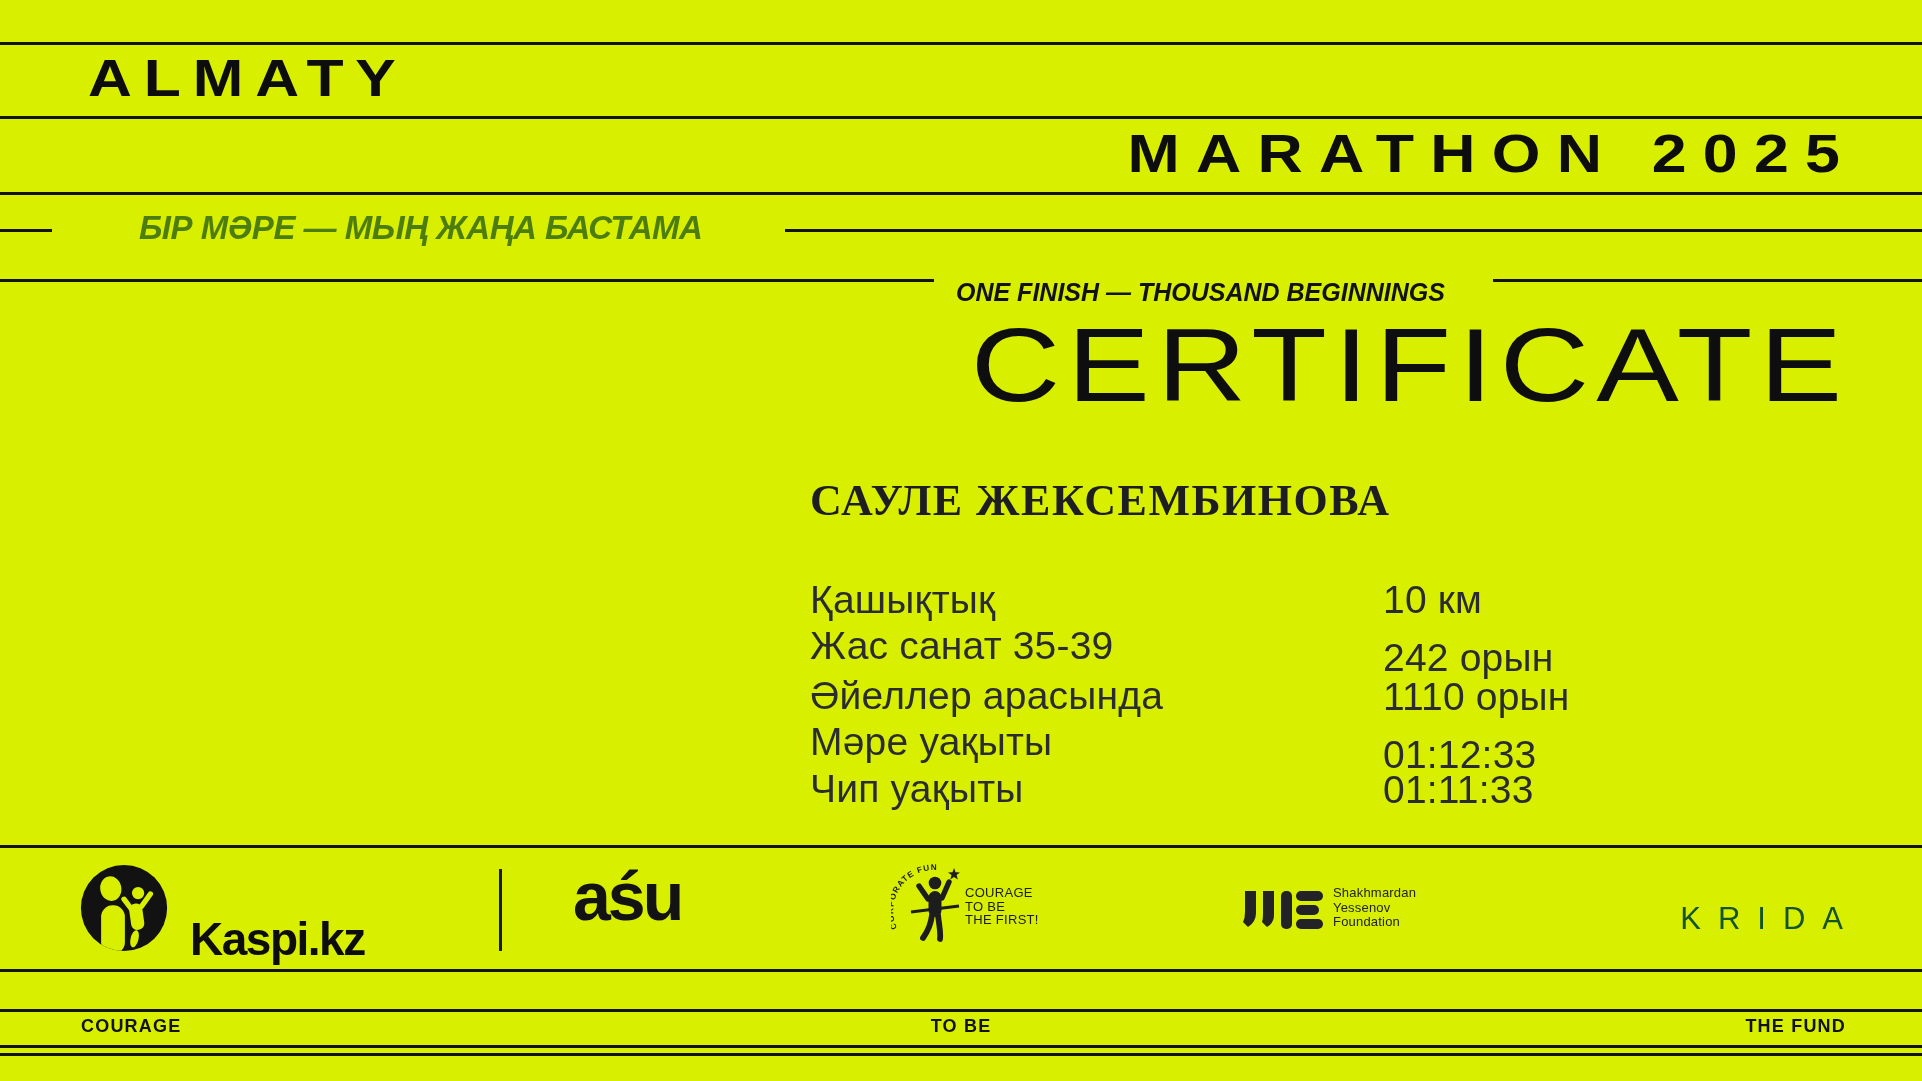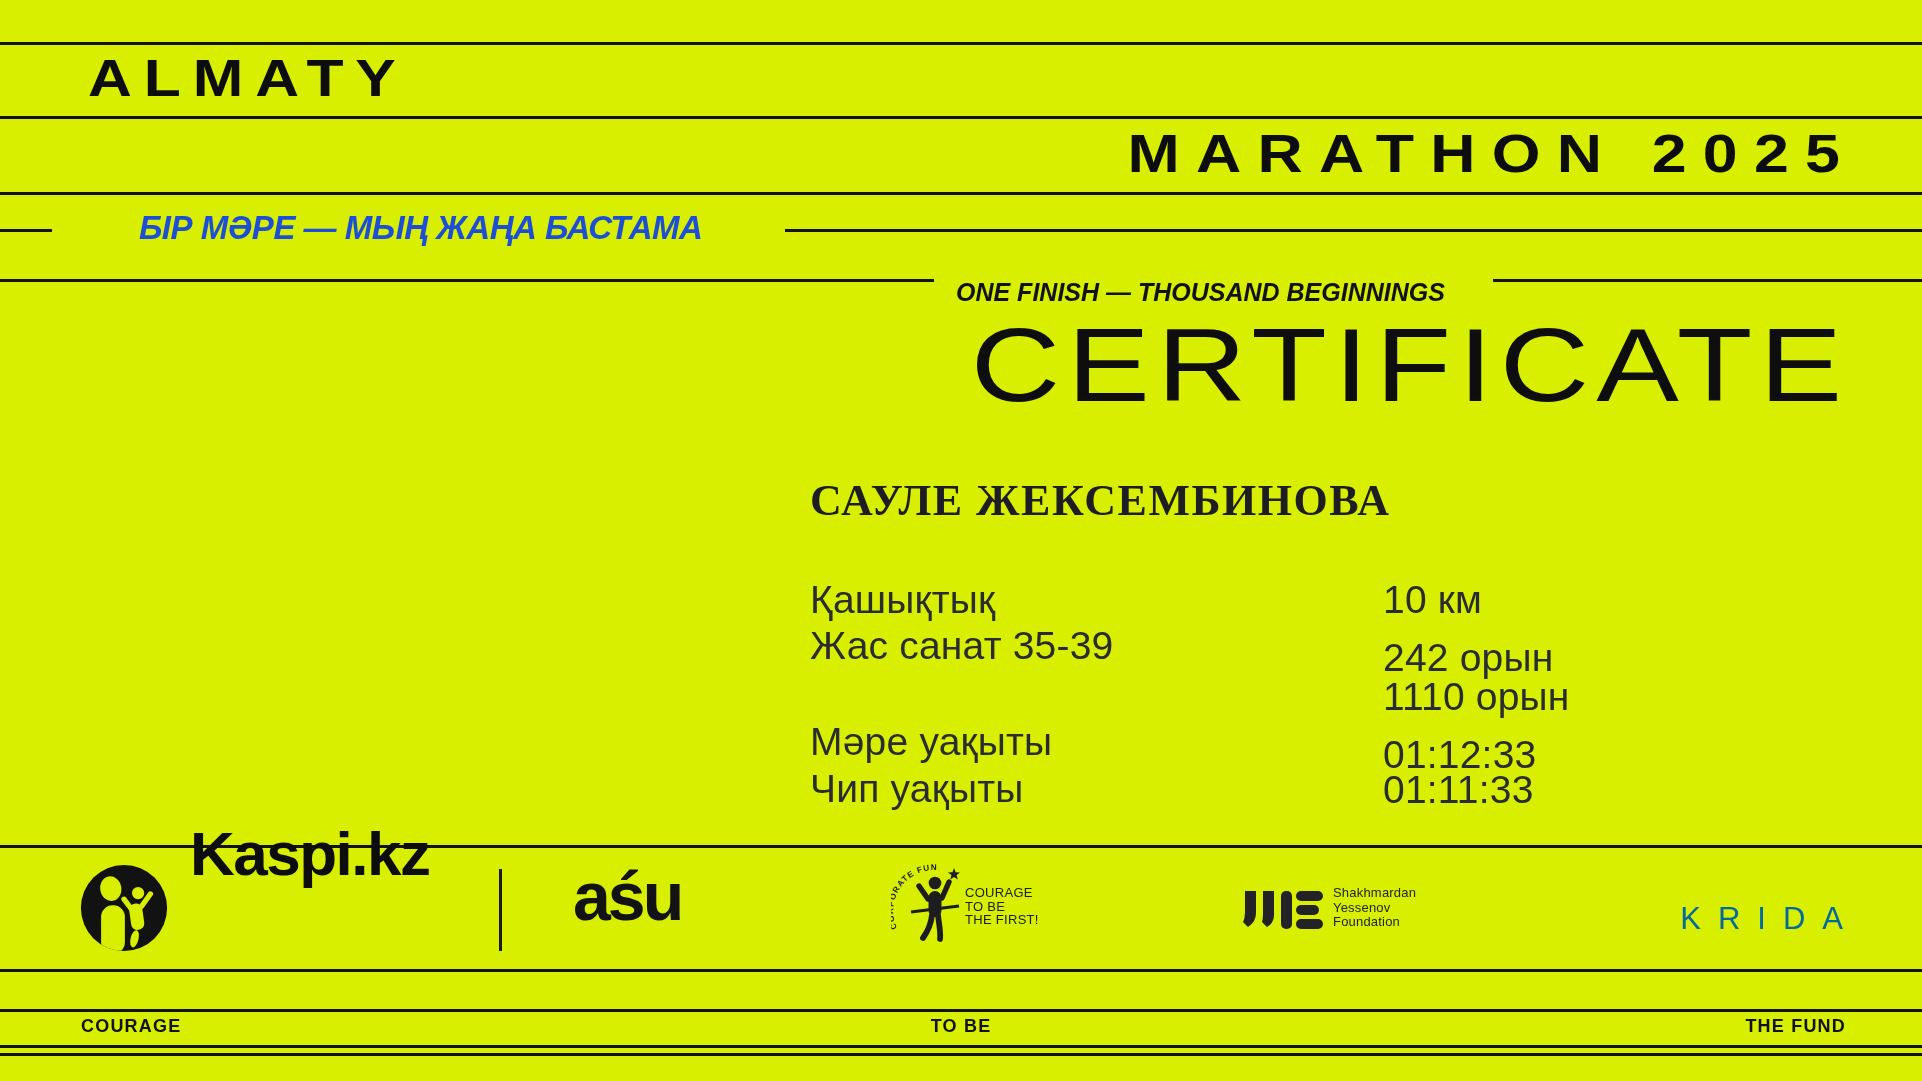--- a/index.html
+++ b/index.html
@@ -18,21 +18,21 @@
     font-size:51px; font-weight:700; letter-spacing:10px; line-height:1;
     color:#0d0d0d; transform:scaleX(1.19); transform-origin:left top; white-space:nowrap;
   }
   .title{
     position:absolute; right:66px; top:126px; margin:0;
     font-size:54px; font-weight:700; letter-spacing:14px; line-height:1;
     color:#0d0d0d; transform:scaleX(1.16); transform-origin:right top; white-space:nowrap;
   }
   .tag-kk{
     position:absolute; left:139px; top:211px; font-size:33px; font-weight:700; font-style:italic;
-    letter-spacing:-0.5px; line-height:1; color:#1d4ed8; white-space:nowrap;
+    letter-spacing:-0.5px; line-height:1; color:#4d7c0f; white-space:nowrap;
   }
   .tag-en{
     position:absolute; left:956px; top:280px; font-size:25px; font-weight:700; font-style:italic;
     letter-spacing:0px; line-height:1; color:#121212; white-space:nowrap;
   }
   .dash{position:absolute; height:3px; background:#131313;}
   .kk-dash-left{top:229px; left:0; width:52px;}
   .kk-line-right{top:229px; left:785px; right:0;}
   .en-line-left{top:279px; left:0; width:934px;}
   .en-dash-right{top:279px; left:1493px; right:0;}
@@ -49,37 +49,37 @@
   }
   .cell{position:absolute; font-size:39px; letter-spacing:0.2px; line-height:1; color:#2b2c30; white-space:nowrap;}
   .lab{left:810px;}
   .val{left:1383px;}
   .lr1{top:580px}.lr2{top:626px}.lr3{top:676px}.lr4{top:722px}.lr5{top:769px}
   .vr1{top:580px}.vr2{top:638px}.vr3{top:677px}.vr4{top:735px}.vr5{top:770px}
 
   
   .kaspi-icon{position:absolute; left:80px; top:864px; width:88px; height:88px;}
   .kaspi-word{
-    position:absolute; left:190px; top:823px; font-size:62px; font-weight:700;
+    position:absolute; left:190px; top:916px; font-size:46px; font-weight:700;
     letter-spacing:-1.5px; line-height:1; color:#0d0d0d; white-space:nowrap;
   }
   .sponsor-divider{position:absolute; left:499px; top:869px; width:3px; height:82px; background:#1a1a1a;}
   .asu-word{
     position:absolute; left:573px; top:862px; font-size:68px; font-weight:700;
     letter-spacing:-3px; line-height:1; color:#131313; white-space:nowrap;
   }
   .courage-icon{position:absolute; left:891px; top:862px; width:72px; height:80px;}
   .courage-text{position:absolute; left:965px; top:886px; font-size:13px; line-height:13.5px;
     letter-spacing:0.3px; color:#1c1c1c; white-space:nowrap;}
   .yessenov-icon{position:absolute; left:1243px; top:889px; width:82px; height:42px;}
   .yessenov-text{position:absolute; left:1333px; top:886px; font-size:13px; line-height:14.5px;
     letter-spacing:0.2px; color:#232327; white-space:nowrap;}
   .krida-word{
     position:absolute; right:62px; top:903px; font-size:31px; font-weight:400;
-    letter-spacing:17px; line-height:1; color:#0369a1; white-space:nowrap;
+    letter-spacing:17px; line-height:1; color:#14532d; white-space:nowrap;
   }
   .strip-item{position:absolute; top:1017px; font-size:18px; font-weight:700;
     letter-spacing:1.2px; line-height:1; color:#121212; white-space:nowrap;}
   .strip-left{left:81px;}
   .strip-center{left:0; right:0; text-align:center;}
   .strip-right{right:76px;}
 </style>
 </head>
 <body>
 
@@ -101,20 +101,21 @@
   <div class="dash en-dash-right"></div>
 
   <h2 class="cert-title">CERTIFICATE</h2>
 
   <h3 class="participant">САУЛЕ ЖЕКСЕМБИНОВА</h3>
 
   <div class="cell lab lr1">Қашықтық</div>
   <div class="cell val vr1">10 км</div>
   <div class="cell lab lr2">Жас санат 35-39</div>
   <div class="cell val vr2">242 орын</div>
+  <div class="cell lab lr3">Әйеллер арасында</div>
   <div class="cell val vr3">1110 орын</div>
   <div class="cell lab lr4">Мәре уақыты</div>
   <div class="cell val vr4">01:12:33</div>
   <div class="cell lab lr5">Чип уақыты</div>
   <div class="cell val vr5">01:11:33</div>
 
   <div class="hline l-foot-top"></div>
 
   <svg class="kaspi-icon" viewBox="0 0 100 100" aria-hidden="true">
     <defs>

